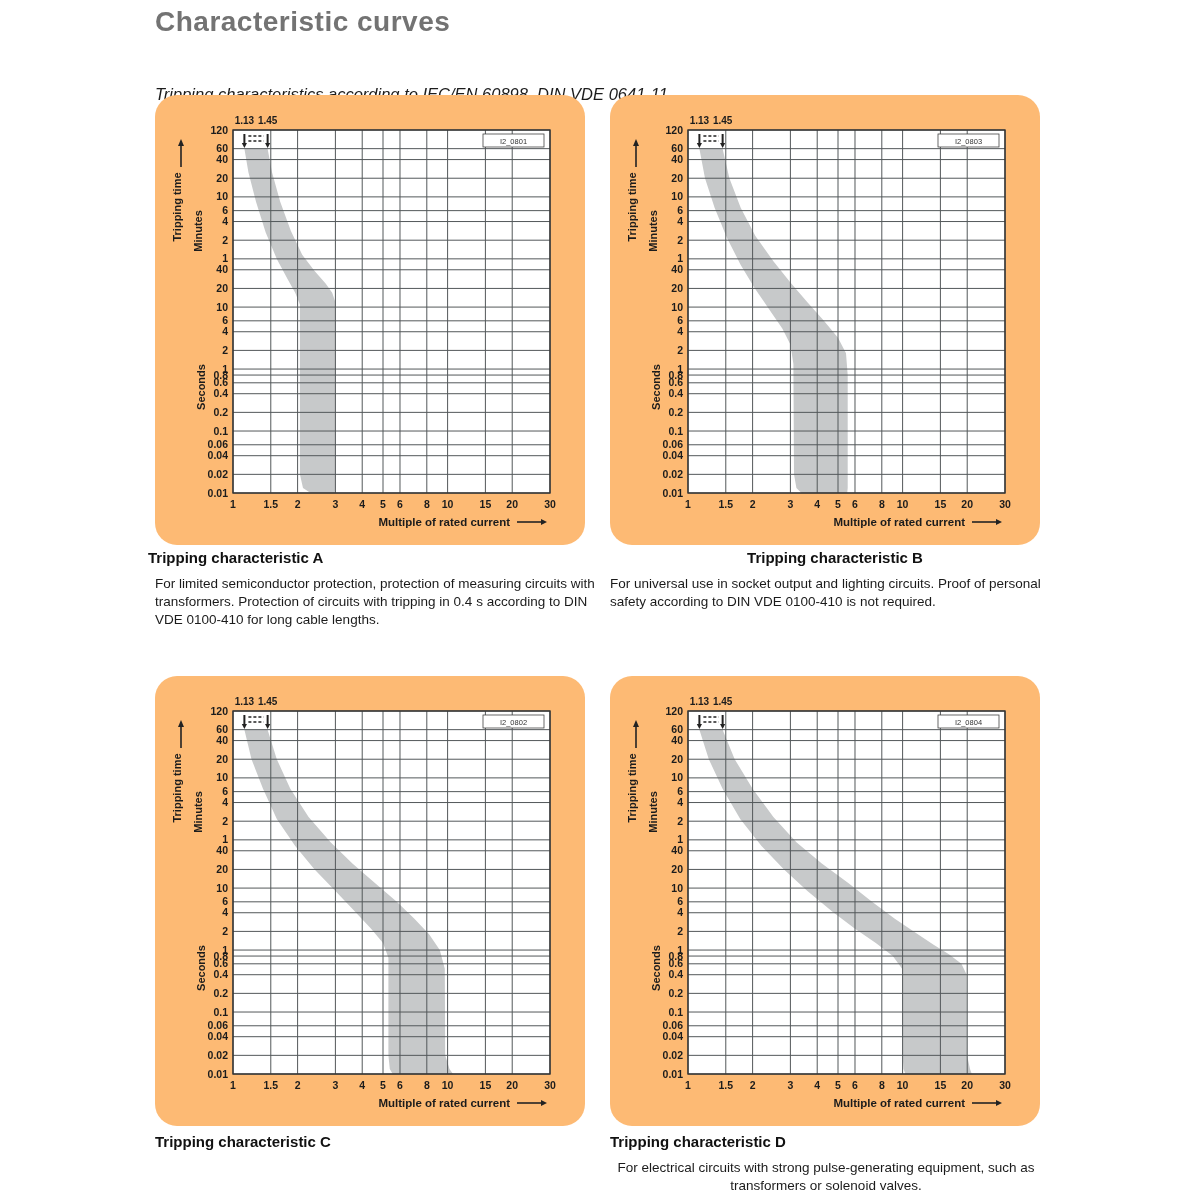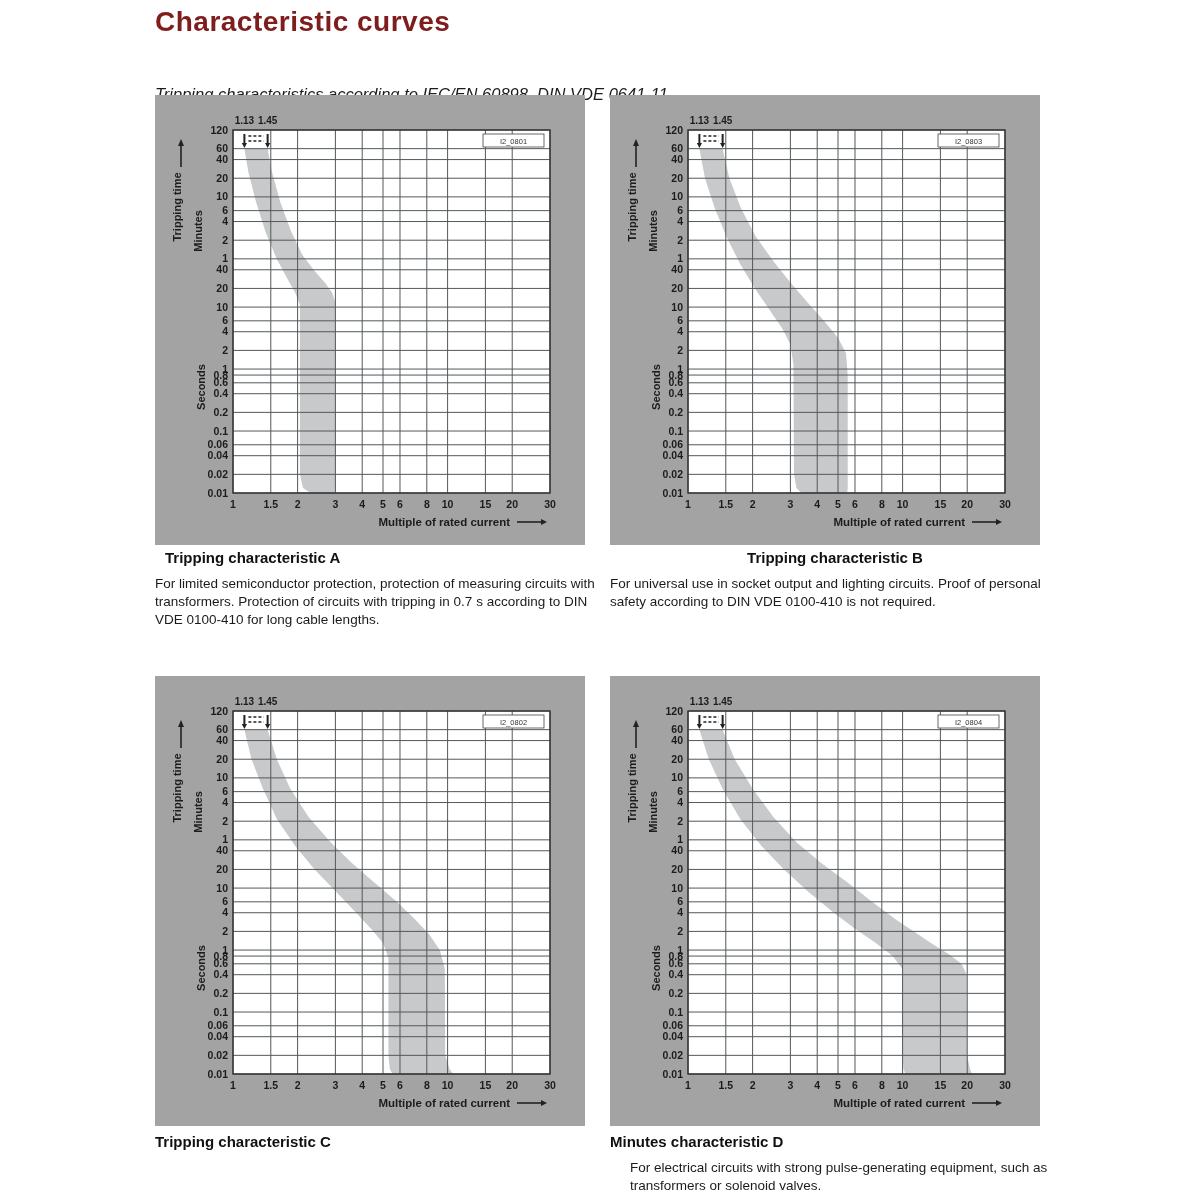--- a/index.html
+++ b/index.html
@@ -1,20 +1,20 @@
 <!DOCTYPE html>
 <html><head>
 <meta charset="utf-8">
 <style>
   html,body{margin:0;padding:0;background:#ffffff;}
   body{font-family:"Liberation Sans",sans-serif;color:#1c1c1c;}
   #page{position:relative;width:1200px;height:1200px;background:#ffffff;overflow:hidden;}
-  .page-title{position:absolute;left:155px;top:6px;font-size:28px;font-weight:bold;color:#7f1d1d;letter-spacing:.5px;}
+  .page-title{position:absolute;left:155px;top:6px;font-size:28px;font-weight:bold;color:#737373;letter-spacing:.5px;}
   .page-subtitle{position:absolute;left:155px;top:60px;font-size:16.5px;font-style:italic;color:#1c1c1c;margin-top:25px;}
-  .panel{position:absolute;width:430px;height:450px;background:#a3a3a3;}
+  .panel{position:absolute;width:430px;height:450px;background:#fdba74;border-radius:22px;}
   .cap-title{position:absolute;width:450px;font-size:15px;font-weight:bold;color:#111;}
   .cap-body{position:absolute;width:452px;font-size:13.5px;line-height:1.32;color:#1b1b1b;}
   svg text{font-family:"Liberation Sans",sans-serif;}
 </style>
 </head>
 <body>
 <div id="page">
 
   <div class="page-title">Characteristic curves</div>
   <div class="page-subtitle">Tripping characteristics according to IEC/EN 60898, DIN VDE 0641-11</div>
@@ -401,21 +401,21 @@
         <polygon points="386,424 386,430 392,427" fill="#222"></polygon>
         <text x="26" y="112" font-size="11" text-anchor="middle" fill="#1c1c1c" transform="rotate(-90 26 112)" font-weight="bold">Tripping time</text>
         <line x1="26" y1="72" x2="26" y2="50" stroke="#222" stroke-width="1.6"></line>
         <polygon points="23,51 29,51 26,44" fill="#222"></polygon>
         <text x="47" y="136" font-size="11" text-anchor="middle" fill="#1c1c1c" transform="rotate(-90 47 136)" font-weight="bold">Minutes</text>
         <text x="50" y="292" font-size="11" text-anchor="middle" fill="#1c1c1c" transform="rotate(-90 50 292)" font-weight="bold">Seconds</text>
         <rect x="328" y="39" width="61" height="13" fill="#ffffff" stroke="#444" stroke-width="0.8"></rect>
         <text x="358.5" y="48.5" font-size="7.5" text-anchor="middle" fill="#333">I2_0804</text>
       </svg></div>
 
-  <div class="cap-title" style="left:165px;top:549px;">Tripping characteristic A</div>
-  <div class="cap-body" style="left:155px;top:575px;">For limited semiconductor protection, protection of measuring circuits with transformers. Protection of circuits with tripping in 0.7 s according to DIN VDE 0100-410 for long cable lengths.</div>
+  <div class="cap-title" style="left:148px;top:549px;">Tripping characteristic A</div>
+  <div class="cap-body" style="left:155px;top:575px;">For limited semiconductor protection, protection of measuring circuits with transformers. Protection of circuits with tripping in 0.4 s according to DIN VDE 0100-410 for long cable lengths.</div>
   <div class="cap-title" style="left:610px;top:549px;text-align:center;">Tripping characteristic B</div>
   <div class="cap-body" style="left:610px;top:575px;">For universal use in socket output and lighting circuits. Proof of personal safety according to DIN VDE 0100-410 is not required.</div>
   <div class="cap-title" style="left:155px;top:1133px;">Tripping characteristic C</div>
-  <div class="cap-title" style="left:610px;top:1133px;">Minutes characteristic D</div>
-  <div class="cap-body" style="left:630px;top:1159px;">For electrical circuits with strong pulse-generating equipment, such as transformers or solenoid valves.</div>
+  <div class="cap-title" style="left:610px;top:1133px;">Tripping characteristic D</div>
+  <div class="cap-body" style="left:600px;top:1159px;text-align:center;">For electrical circuits with strong pulse-generating equipment, such as transformers or solenoid valves.</div>
 
 </div>
 
 </body></html>

